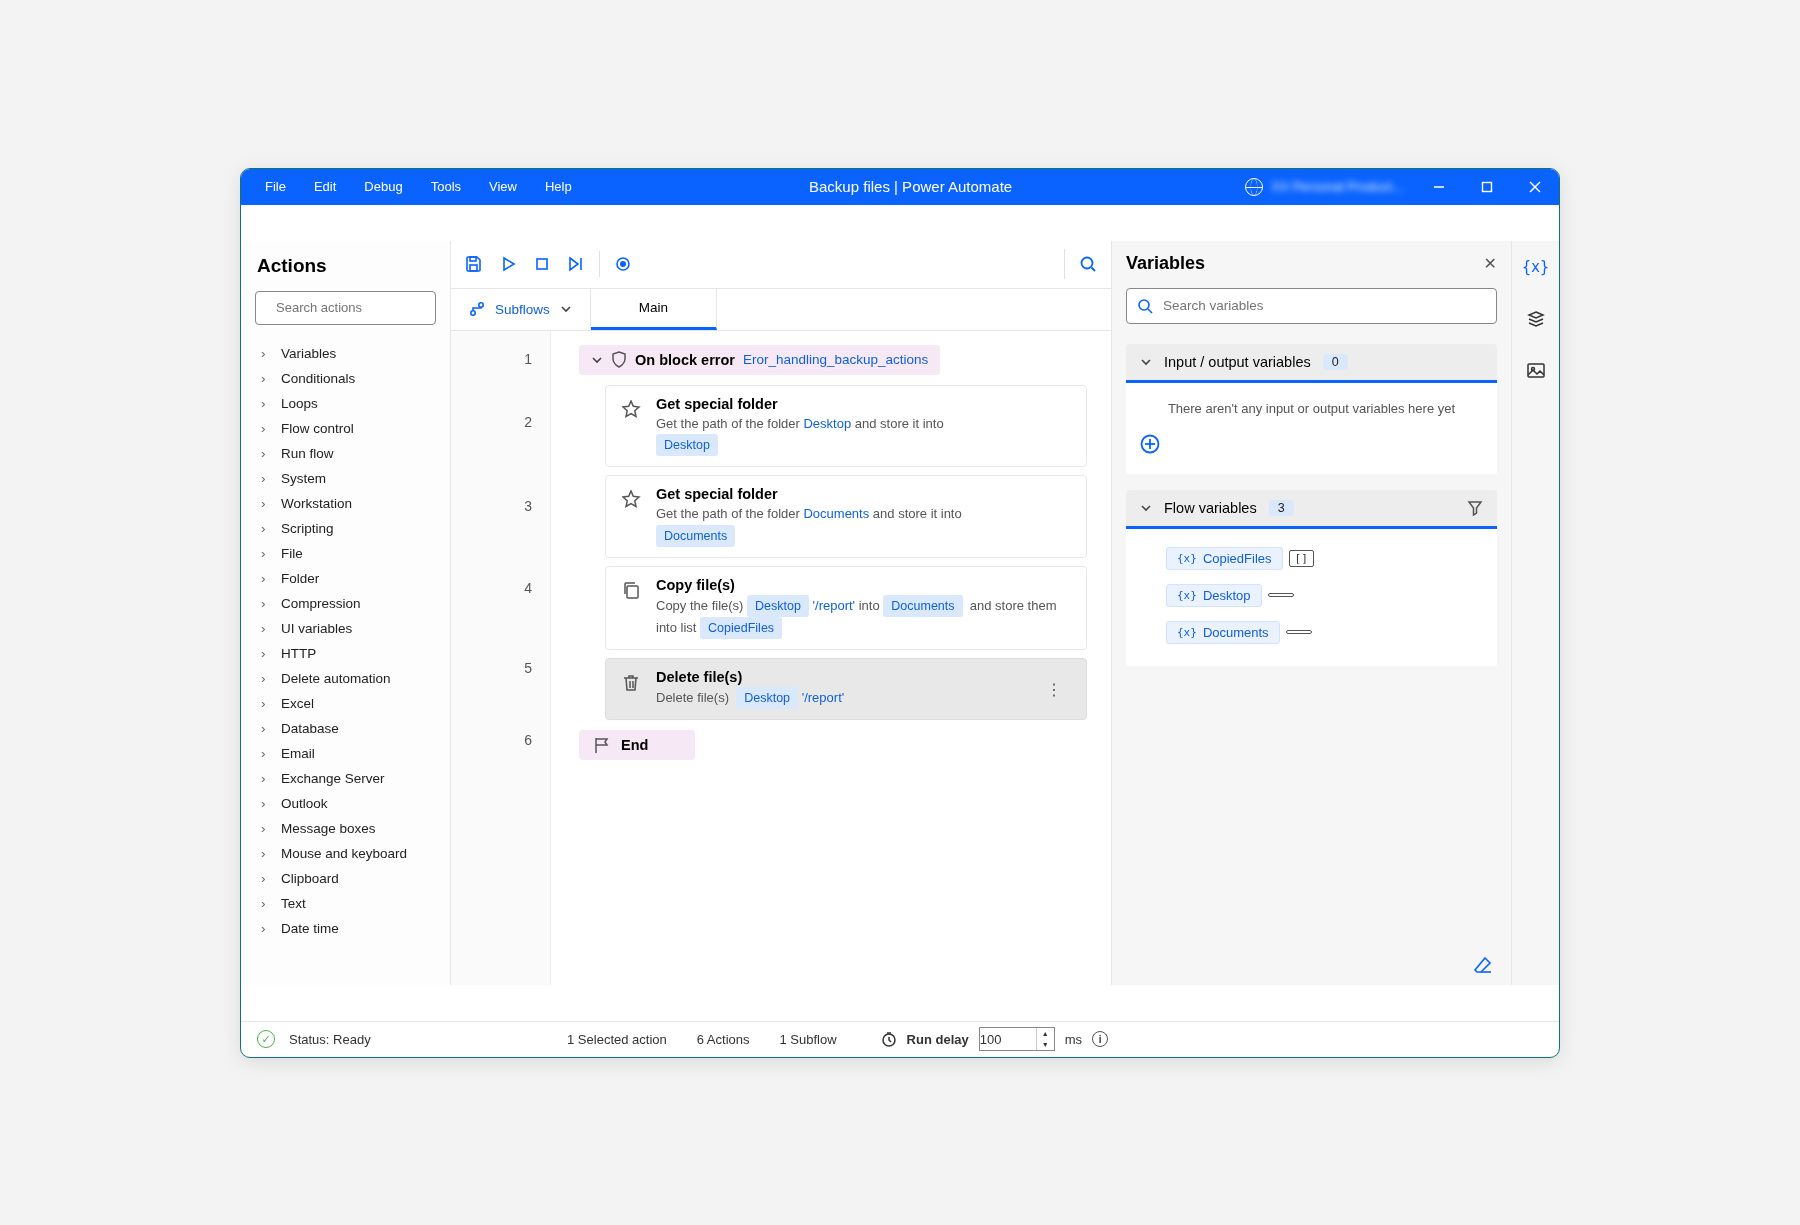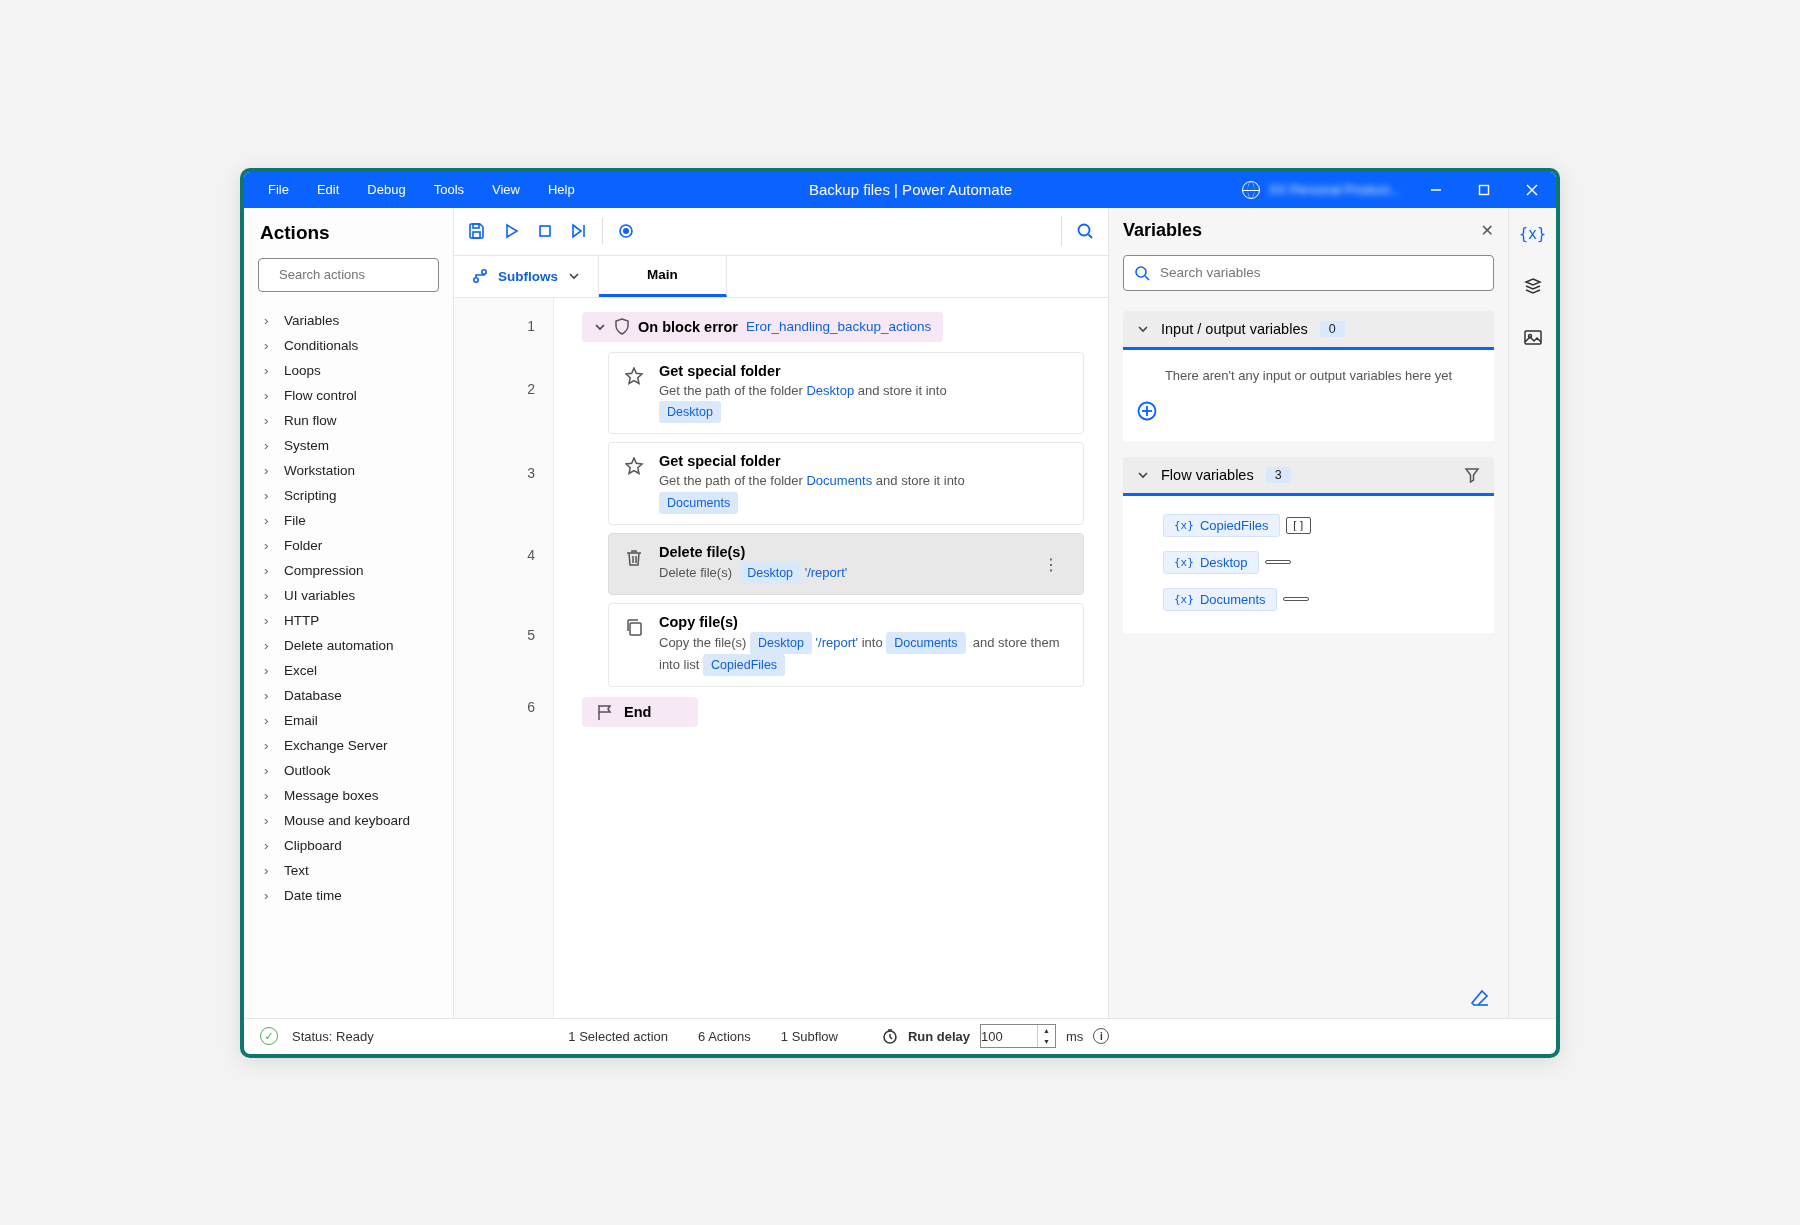--- a/index.html
+++ b/index.html
@@ -1,17 +1,17 @@
 <!DOCTYPE html>
 <html><head>
 <meta charset="utf-8">
 <style>
   * { box-sizing: border-box; margin: 0; padding: 0; font-family: "Segoe UI", -apple-system, sans-serif; }
   body { width: 1800px; height: 1225px; display: flex; justify-content: center; align-items: center; background: #f3f3f3; }
-  .window { width: 1320px; height: 890px; background: #fff; border-radius: 10px; overflow: hidden; display: flex; flex-direction: column; box-shadow: 0 4px 20px rgba(0,0,0,0.1); border: 4px solid #0f766e; }
+  .window { width: 1320px; height: 890px; background: #fff; border-radius: 10px; overflow: hidden; display: flex; flex-direction: column; box-shadow: 0 4px 20px rgba(0,0,0,0.1); border: 1px solid #0f766e; gap: 36px; }
 
   
   .titlebar { height: 36px; background: #0a63ff; display: flex; align-items: center; color: #fff; font-size: 13px; }
   .menu { display: flex; gap: 0; padding-left: 10px; }
   .menu-item { padding: 8px 14px; cursor: pointer; }
   .titlebar-title { flex: 1; text-align: center; font-size: 15px; }
   .titlebar-right { display: flex; align-items: center; gap: 4px; padding-right: 2px; }
   .account { display: flex; align-items: center; gap: 8px; padding: 4px 10px; }
   .globe { width: 18px; height: 18px; border: 1.6px solid #fff; border-radius: 50%; position: relative; }
   .globe::before { content:""; position:absolute; inset:0; border-left:1.6px solid #fff; border-right:1.6px solid #fff; border-radius:50%; transform: scaleX(.45);}
@@ -34,21 +34,21 @@
   .action-list::-webkit-scrollbar{width:6px}
 
   
   .center { flex:1; display:flex; flex-direction:column; min-width:0; }
   .toolbar { height:48px; border-bottom:1px solid #e6e6e6; display:flex; align-items:center; padding:0 6px; }
   .tb-btn { width:34px; height:34px; display:flex; align-items:center; justify-content:center; border-radius:4px; cursor:pointer; }
   .tb-sep { width:1px; height:26px; background:#e0e0e0; margin:0 6px; }
   .tb-spacer { flex:1; }
   .tb-right-sep { width:1px; height:30px; background:#e0e0e0; margin:0 6px;}
   
-  .tabbar { height:42px; display:flex; align-items:stretch; border-bottom:1px solid #e6e6e6;font-weight:bold; }
+  .tabbar { height:42px; display:flex; align-items:stretch; border-bottom:1px solid #e6e6e6; }
   .subflow-btn { display:flex; align-items:center; gap:10px; padding:0 18px; font-size:13.5px; color:#1060d8; cursor:pointer; border-right:1px solid #e6e6e6;}
   .subflow-btn .sf-icon { width:16px; height:16px; }
   .tab { padding:0 48px; display:flex; align-items:center; font-size:13.5px; border-right:1px solid #e6e6e6; border-bottom: 3px solid #0a63ff; cursor:pointer; }
 
   .workspace { flex:1; display:flex; min-height:0; }
   .gutter { width:100px; background:#fafafa; border-right:1px solid #eee; padding-top:8px;}
   .gutter div { height:70px; display:flex; align-items:center; justify-content:flex-end; padding-right:18px; font-size:14px; color:#555;}
   .gutter .l0 { height:40px; }
   .gutter .l1 { height:86px; }
   .gutter .l2 { height:82px; }
@@ -362,54 +362,54 @@
               <div class="ctitle">Get special folder</div>
               <div class="cdesc">
                 <span>Get the path of the folder</span>
                 <span style="color:#1060d8">Documents</span>
                 <span>and store it into</span><br>
                 <span class="pill">Documents</span>
               </div>
             </div>
           </div>
 
-          <div class="card selected">
-            <svg class="cicon" width="18" height="20" fill="none" stroke="#555" stroke-width="1.5">
-                <path d="M2 5h14M7 5V3h4v2M4 5l1 12h8l1-12M8 8v7M11 8v7"></path>
-              </svg>
-            <div>
-              <div class="ctitle">Delete file(s)</div>
-              <div class="cdesc">
-                <span>Delete file(s)</span>&nbsp;
-                <span class="pill">Desktop</span>
-                <span style="color:#1060d8">'/report'</span>
-              </div>
-            </div>
-            <div class="card-more">⋮</div>
-          </div>
-
           <div class="card">
             <svg class="cicon" width="18" height="18" fill="none" stroke="#555" stroke-width="1.5">
                 <rect x="5" y="5" width="11" height="12" rx="1"></rect>
                 <path d="M3 13V3a1 1 0 0 1 1-1h9"></path>
               </svg>
             <div>
               <div class="ctitle">Copy file(s)</div>
               <div class="cdesc">
                 <span>Copy the file(s)</span>
                 <span class="pill">Desktop</span>
                 <span style="color:#1060d8">'/report'</span>
                 <span>into</span>
                 <span class="pill">Documents</span>
                 &nbsp;<span>and store them into list</span>
                 <span class="pill">CopiedFiles</span>
               </div>
             </div>
           </div>
 
+          <div class="card selected">
+            <svg class="cicon" width="18" height="20" fill="none" stroke="#555" stroke-width="1.5">
+                <path d="M2 5h14M7 5V3h4v2M4 5l1 12h8l1-12M8 8v7M11 8v7"></path>
+              </svg>
+            <div>
+              <div class="ctitle">Delete file(s)</div>
+              <div class="cdesc">
+                <span>Delete file(s)</span>&nbsp;
+                <span class="pill">Desktop</span>
+                <span style="color:#1060d8">'/report'</span>
+              </div>
+            </div>
+            <div class="card-more">⋮</div>
+          </div>
+
           <div class="end-row">
             <svg width="18" height="18" fill="none" stroke="#555" stroke-width="1.5">
                 <path d="M3 2v15M3 3h11l-2 3 2 3H3"></path>
               </svg>
             <span class="title">End</span>
           </div>
         </div>
       </div>
     </div>
 

